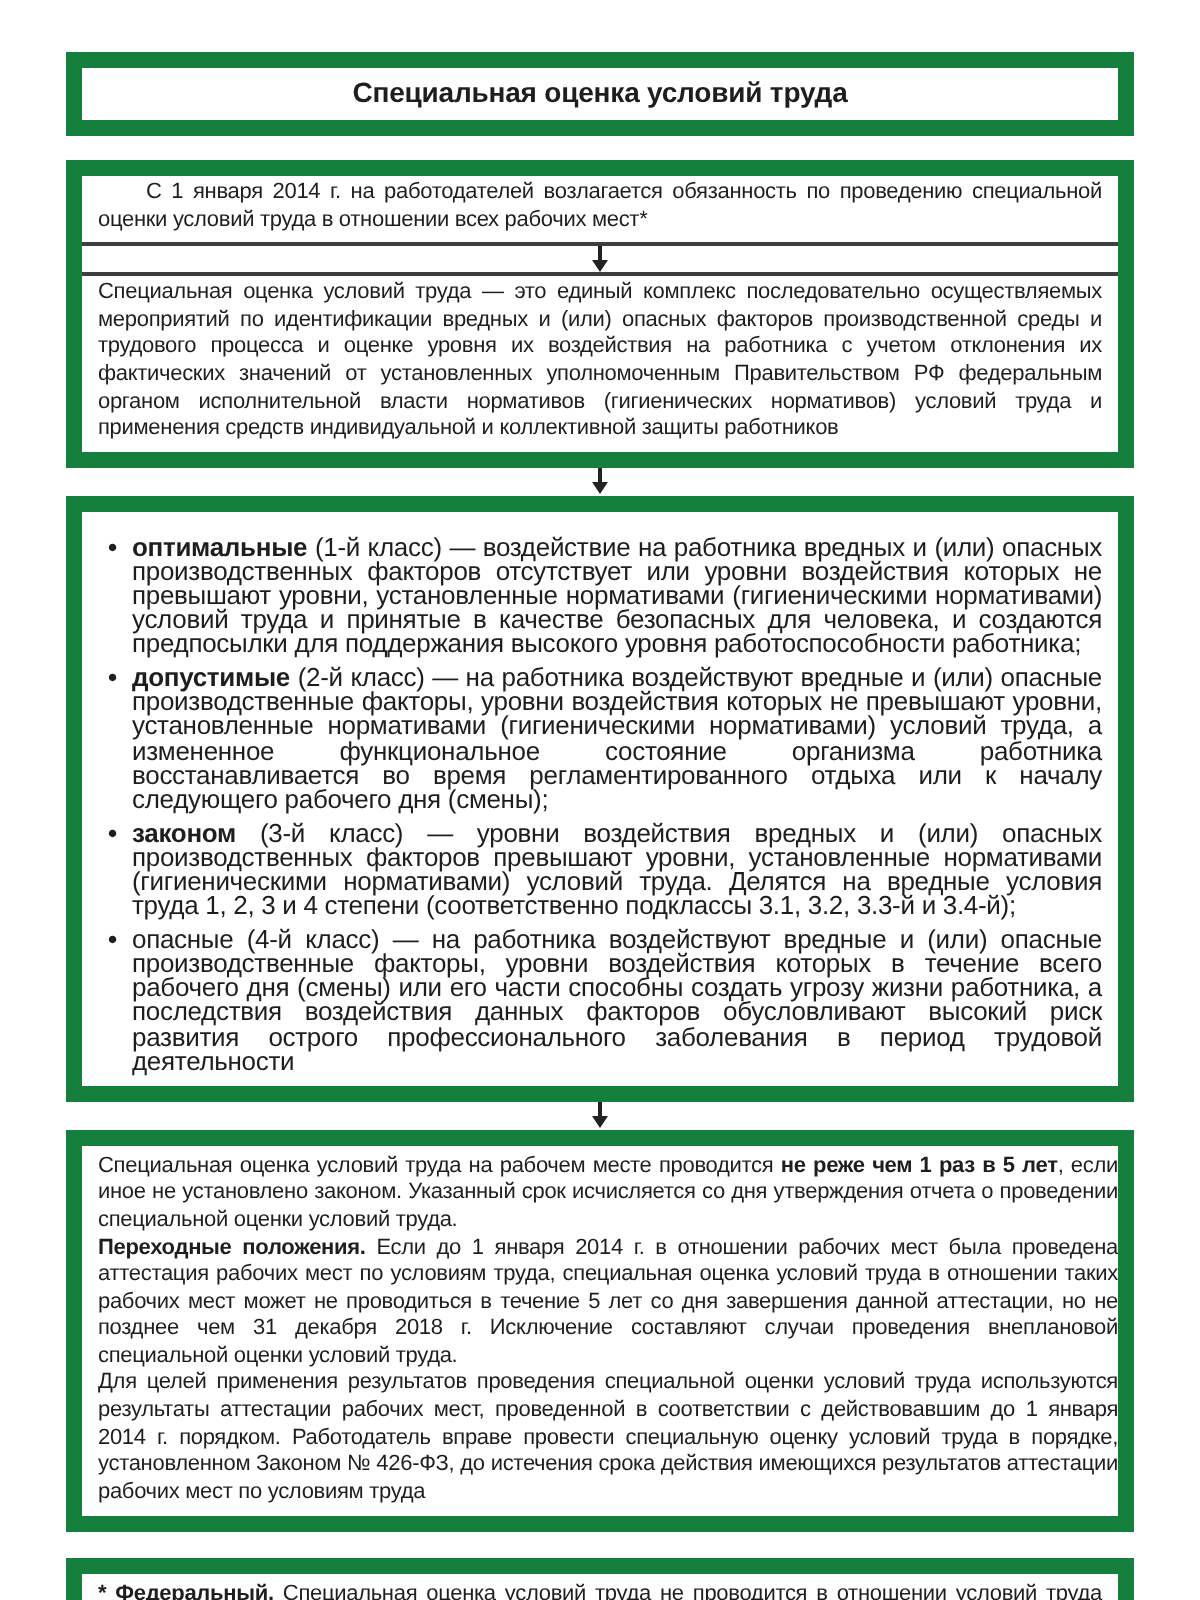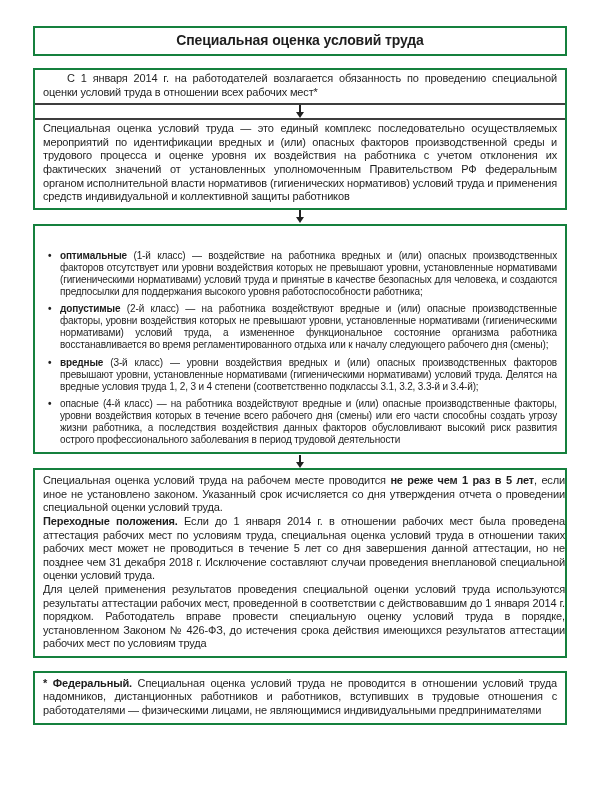--- a/index.html
+++ b/index.html
@@ -15,21 +15,21 @@
   .pg-header{
     display:flex;justify-content:space-between;align-items:flex-end;
     font-size:11px;line-height:14px;
     border-bottom:1.5px solid #3c3c3c;
     padding:4px 1px 3px 1px;
   }
   .pg-header .author{font-weight:bold;letter-spacing:.2px;}
 
   
   .box{
-    border:2px solid #15803d;
+    border:8px solid #15803d;
     font-size:11px;line-height:13.6px;
     text-align:justify;
     letter-spacing:-0.15px;
     background:#fff;
   }
   .box p{margin:0;}
   .b{font-weight:bold;}
 
   .title-box{
     margin-top:20px;
@@ -62,22 +62,22 @@
     border-left:4px solid transparent;
     border-right:4px solid transparent;
     border-top:6px solid #222;
   }
 
   .classes{padding:4px 8px 6px 8px;}
   .classes .center{
     text-align:center;font-size:11.4px;line-height:13.9px;letter-spacing:-0.15px;
   }
   .classes ul{
-    list-style:none;margin:20px 0 0 0;padding:0 0 0 4px;
-    font-size:10px;line-height:12.1px;
+    list-style:none;margin:8px 0 0 0;padding:0 0 0 4px;
+    font-size:13px;line-height:12.1px;
   }
   .classes li{
     position:relative;padding-left:13px;margin-top:5px;
     text-align:justify;
   }
   .classes li::before{
     content:"\2022";
     position:absolute;left:1px;top:0;
     font-weight:bold;
   }
@@ -114,21 +114,21 @@
     <span class="arr">
       <span class="arr-line"></span>
       <span class="arr-head"></span>
     </span>
   </div>
 
   <div class="box classes">
     <ul>
       <li><span class="b">оптимальные</span><span> (1-й класс) — воздействие на работника вредных и (или) опасных производственных факторов отсутствует или уровни воздействия которых не превышают уровни, установленные нормативами (гигиеническими нормативами) условий труда и принятые в качестве безопасных для человека, и создаются предпосылки для поддержания высокого уровня работоспособности работника;</span></li>
       <li><span class="b">допустимые</span><span> (2-й класс) — на работника воздействуют вредные и (или) опасные производственные факторы, уровни воздействия которых не превышают уровни, установленные нормативами (гигиеническими нормативами) условий труда, а измененное функциональное состояние организма работника восстанавливается во время регламентированного отдыха или к началу следующего рабочего дня (смены);</span></li>
-      <li><span class="b">вредные</span><span> (3-й класс) — уровни воздействия вредных и (или) опасных производственных факторов превышают уровни, установленные нормативами (гигиеническими нормативами) условий труда. Делятся на вредные условия труда 1, 2, 3 и 4 степени (соответственно подклассы 3.1, 3.2, 3.3-й и 3.4-й);</span></li>
+      <li><span class="b">законом</span><span> (3-й класс) — уровни воздействия вредных и (или) опасных производственных факторов превышают уровни, установленные нормативами (гигиеническими нормативами) условий труда. Делятся на вредные условия труда 1, 2, 3 и 4 степени (соответственно подклассы 3.1, 3.2, 3.3-й и 3.4-й);</span></li>
       <li><span>опасные (4-й класс) — на работника воздействуют вредные и (или) опасные производственные факторы, уровни воздействия которых в течение всего рабочего дня (смены) или его части способны создать угрозу жизни работника, а последствия воздействия данных факторов обусловливают высокий риск развития острого профессионального заболевания в период трудовой деятельности</span></li>
     </ul>
   </div>
 
   <div class="arrow-gap">
     <span class="arr">
       <span class="arr-line"></span>
       <span class="arr-head"></span>
     </span>
   </div>

